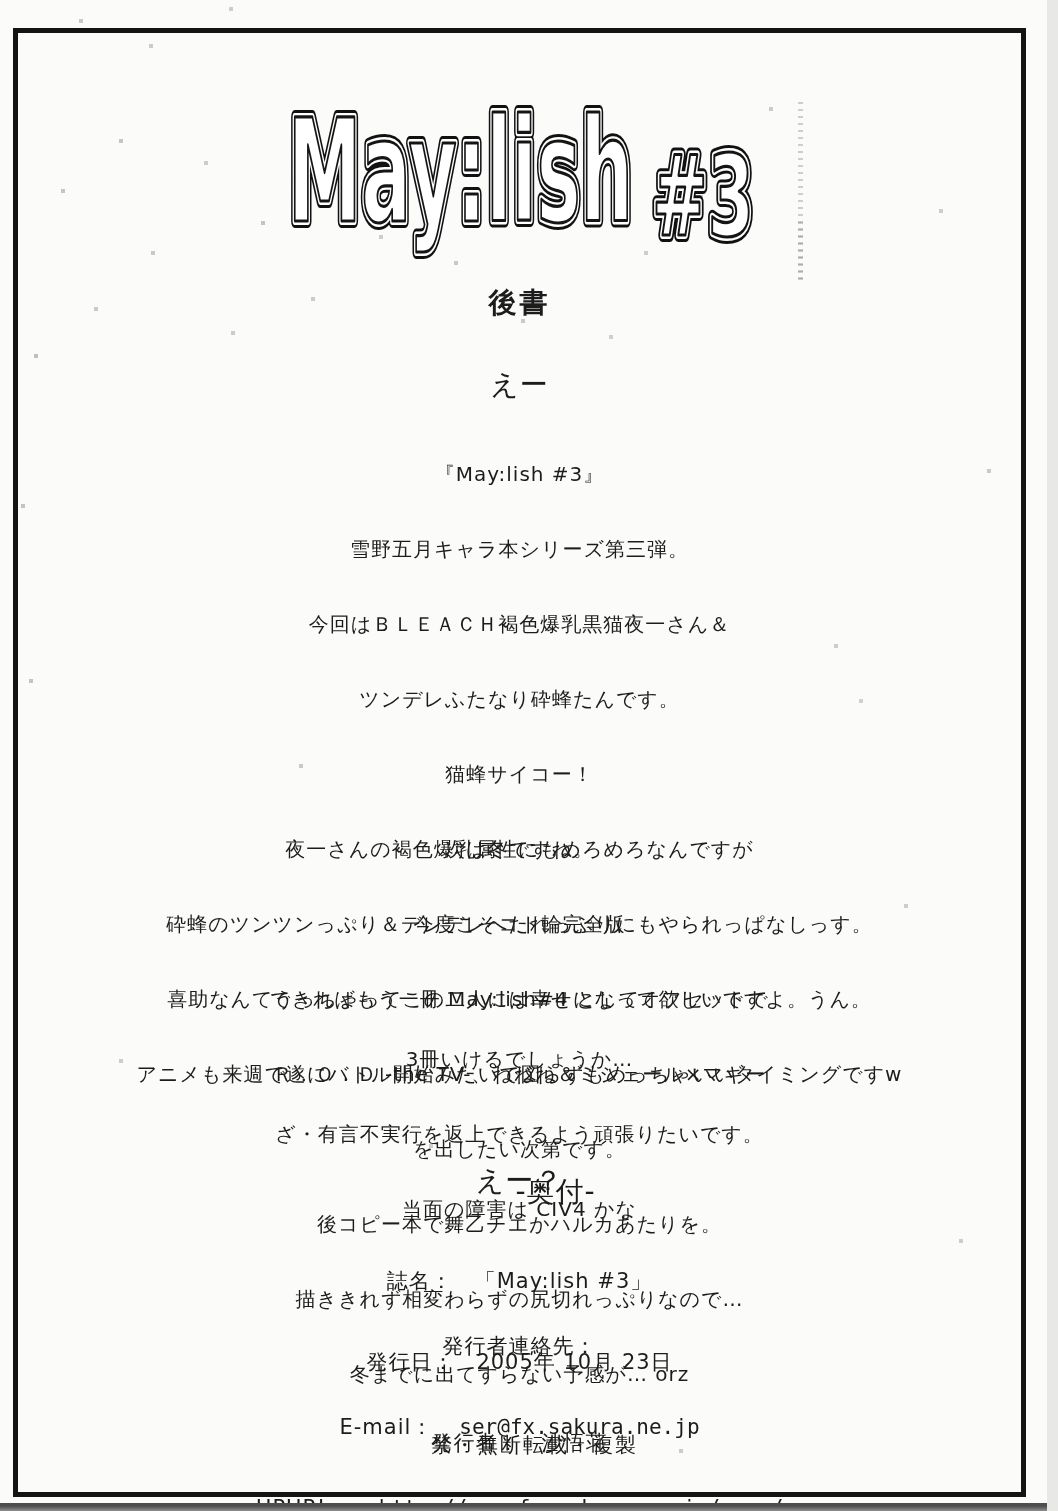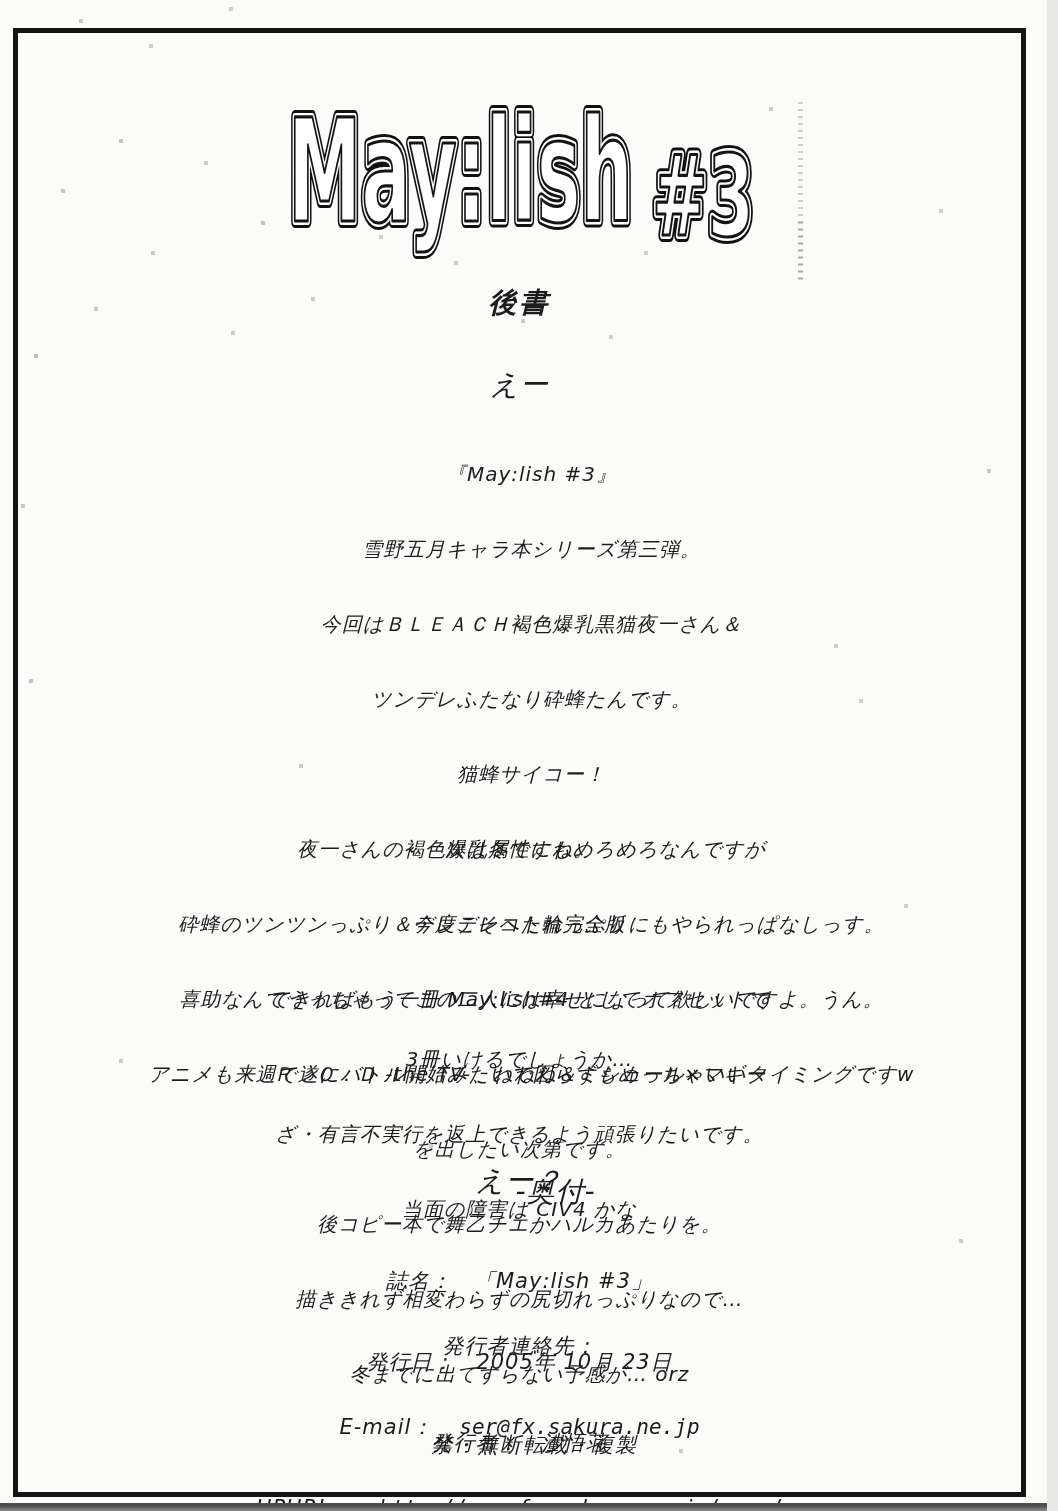--- a/index.html
+++ b/index.html
@@ -14,21 +14,20 @@
   .frame{
     position:absolute;left:13px;top:28px;
     width:1013px;height:1469px;
     border:5px solid #141414;
     box-sizing:border-box;
   }
   .blk{
     position:absolute;left:13px;width:1013px;
     text-align:center;
     white-space:pre;
-    font-style:italic;
   }
   .body-text{font-size:20px;line-height:25px;letter-spacing:1px;}
   .h-heading{font-size:28px;font-weight:bold;letter-spacing:3px;}
   .interj{font-size:28px;letter-spacing:1px;}
   .colo{font-size:21px;line-height:27px;letter-spacing:1px;}
   .notice{font-size:21px;letter-spacing:2px;}
   .mono{font-family:"DejaVu Sans Mono",monospace;letter-spacing:0;}
   .gap{display:inline-block;width:26px;}
 
   
@@ -92,21 +91,21 @@
     <g class="lg-top">
       <text x="8" y="133" textLength="345" lengthAdjust="spacingAndGlyphs">May:lish</text>
       <text class="t2" x="372" y="147" textLength="102" lengthAdjust="spacingAndGlyphs">#3</text>
     </g>
   </svg>
 
   <div class="blk h-heading" style="top:284px;">後書</div>
 
   <div class="blk interj" style="top:366px;">えー</div>
 
-  <div class="blk body-text" style="top:412px;padding-left:12px;">
+  <div class="blk body-text" style="top:412px;">
     <div>『May:lish #3』</div>
     <div>雪野五月キャラ本シリーズ第三弾。</div>
     <div>今回はＢＬＥＡＣＨ褐色爆乳黒猫夜一さん＆</div>
     <div>ツンデレふたなり砕蜂たんです。</div>
     <div>猫蜂サイコー！</div>
     <div>夜一さんの褐色爆乳属性にもめろめろなんですが</div>
     <div>砕蜂のツンツンっぷり＆デレデレへたれっぷりにもやられっぱなしっす。</div>
     <div>喜助なんてうっちゃってこの二人には幸せになって欲しいですよ。うん。</div>
     <div>アニメも来週で遂にバトル開始みたいで図らずもめっちゃいいタイミングですw</div>
   </div>

